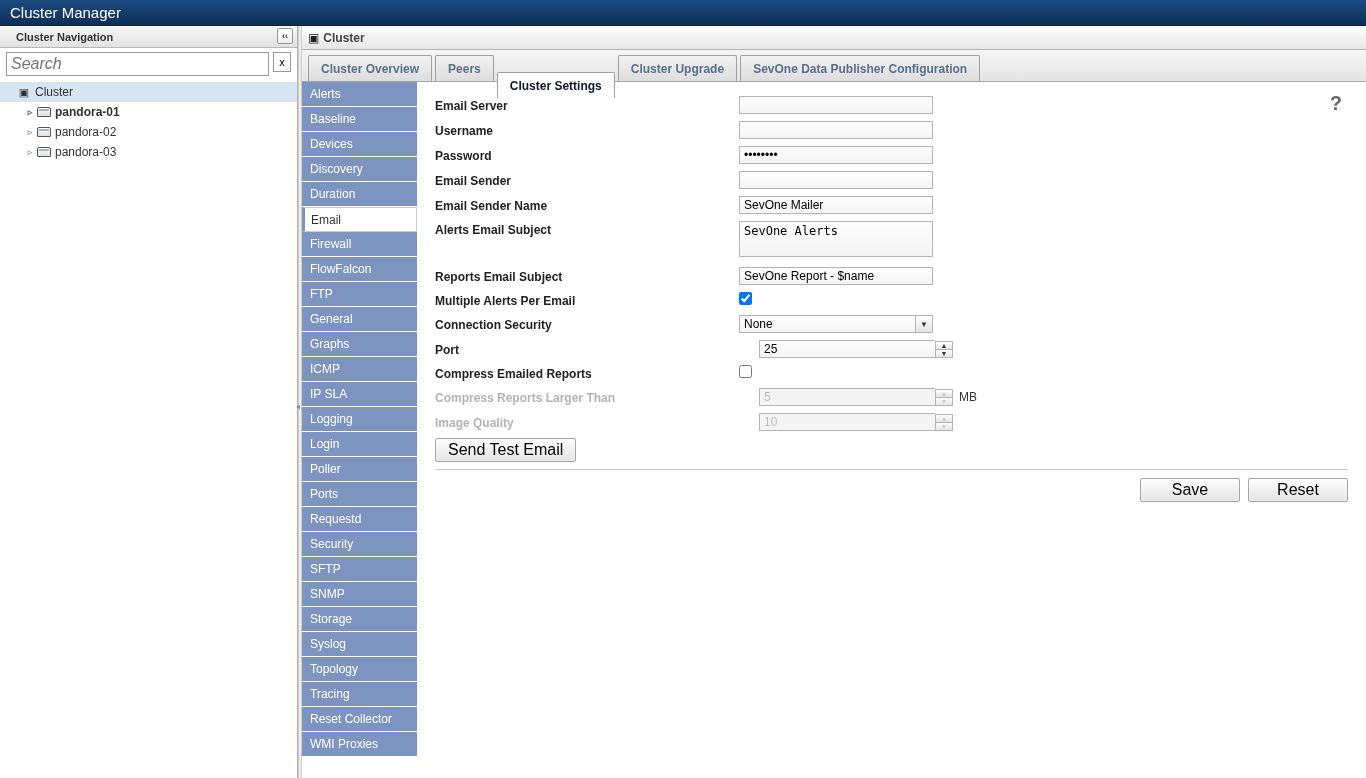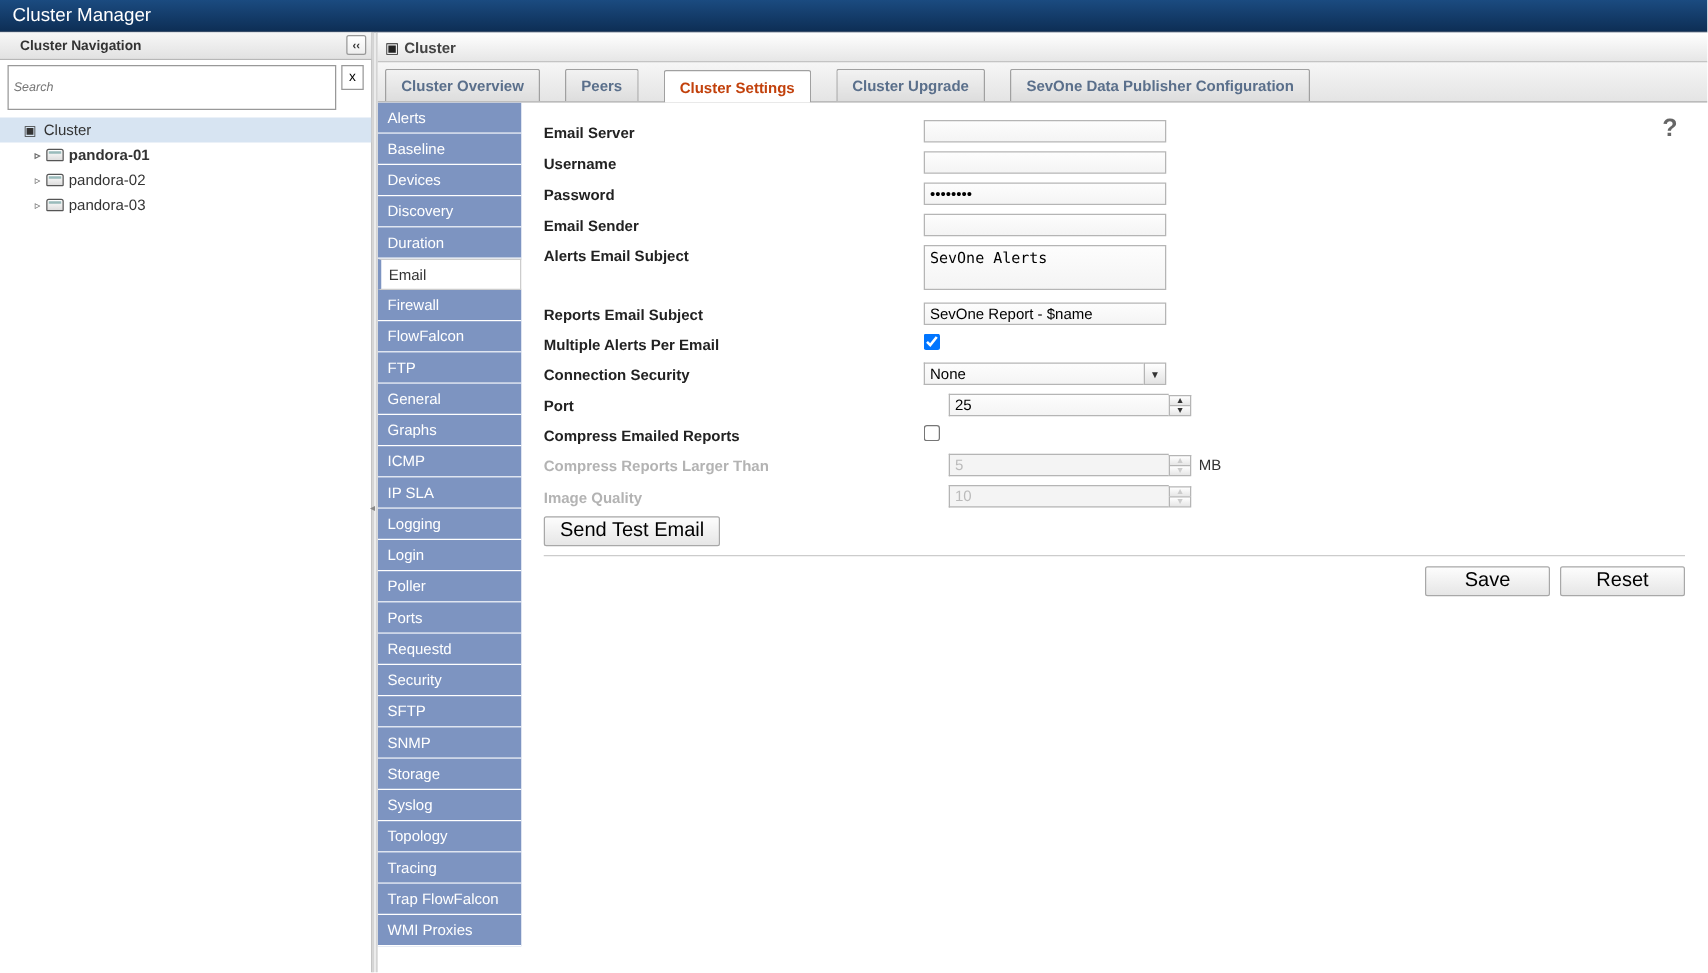--- a/index.html
+++ b/index.html
@@ -12,44 +12,44 @@
   .layout { display: flex; height: calc(100% - 26px); }
   .sidebar { width: 298px; border-right: 1px solid #b0b0b0; display: flex; flex-direction: column; background: #fff; }
   .main    { flex: 1; display: flex; flex-direction: column; }
 
   
   .panel-hdr { height: 22px; background: linear-gradient(#f7f7f7, #e2e2e2); border-bottom: 1px solid #b7b7b7; display: flex; align-items: center; padding: 0 16px; font-weight: bold; color: #333; font-size: 11px; position: relative; }
   .collapse-btn { position: absolute; right: 4px; top: 2px; width: 16px; height: 16px; border: 1px solid #999; border-radius: 2px; background: linear-gradient(#fff,#eee); display:flex; align-items:center; justify-content:center; font-size:9px; cursor:pointer; }
 
   
   .search-row { padding: 4px 6px; display:flex; gap:4px; }
-  .search-row input { flex:1; height:36px; border:1px solid #999; padding:2px 4px; font-style: italic; color:#888; font-size:10px; }
+  .search-row input { flex:1; height:24px; border:1px solid #999; padding:2px 4px; font-style: italic; color:#888; font-size:16px; }
   .search-row .clr { width:18px; height:20px; border:1px solid #999; background:#fff; font-size:11px; text-align:center; line-height:14px; cursor:pointer; }
 
   
   .tree { padding: 2px 0; font-size: 12px; }
   .tree-row { display:flex; align-items:center; height:20px; padding-left: 4px; cursor: default; }
   .tree-row.sel { background: #d7e4f2; }
   .tree-row .tw { width:12px; display:inline-block; text-align:center; color:#666; font-size:9px; user-select:none; }
   .tree-row .ic { width:16px; height:14px; display:inline-flex; align-items:center; justify-content:center; margin-right:3px; }
   .ic-cluster::before { content:"▣"; font-size:11px; }
   .ic-node    { display:inline-block; width:14px; height:10px; border:1px solid #555; border-radius:2px 2px 1px 1px; background: linear-gradient(#fff,#ddd); position:relative; }
   .ic-node::after { content:""; position:absolute; left:1px; right:1px; top:1px; height:2px; background:#9bb; }
   .tree-row.bold { font-weight: bold; }
   .indent-0 { padding-left: 16px; }
   .indent-1 { padding-left: 24px; }
 
   
   .crumb-hdr { height: 24px; border-bottom: 1px solid #b3b3b3; background: linear-gradient(#fff, #e6e6e6); display:flex; align-items:center; padding:0 6px; font-weight:bold; font-size:12px; color:#444;}
   .crumb-hdr .ic-cluster2::before { content:"▣"; font-size:12px; margin-right:4px; font-weight:normal; color:#222;}
 
   
-  .tabstrip { height: 32px; background: linear-gradient(#f6f6f6,#e4e4e4); border-bottom: 1px solid #a7a7a7; display:flex; align-items:flex-end; padding: 0 6px; gap:20px; }
+  .tabstrip { height: 32px; background: linear-gradient(#f6f6f6,#e4e4e4); border-bottom: 1px solid #a7a7a7; display:flex; align-items:flex-end; padding: 0 6px; gap:3px; }
   .tab { height: 26px; padding: 0 12px; border:1px solid #a0a0a0; border-bottom:none; background: linear-gradient(#f2f2f2,#ddd); border-radius:2px 2px 0 0; color:#5a6f8b; font-weight:bold; font-size:12px; display:flex; align-items:center; cursor:pointer; }
-  .tab.active { background:#fff; color:#c2410c; position:relative; top:1px; }
+  .tab.active { background:#fff; color:#0f172a; position:relative; top:17px; }
 
   
   .content { flex:1; display:flex; overflow:hidden; }
   .setnav { width:115px; background:#fff; }
   .setnav-item { height:25px; background:#7d94c1; color:#fff; border-bottom:1px solid #fff; padding:5px 8px; font-size:12px; cursor:pointer;}
   .setnav-item.active { background:#fff; color:#333; border:1px solid #ccc; border-left:3px solid #7d94c1; padding-left:6px;}
   .formwrap { flex:1; padding: 14px 18px 12px 18px; position:relative; overflow:auto; }
   .help-q { position:absolute; right:24px; top:10px; font-size:20px; color:#666; font-weight:bold; cursor:pointer; }
 
   .frow { display:flex; align-items:center; margin-bottom:7px; font-size:12px; }
@@ -165,21 +165,21 @@
           <div class="setnav-item">Poller</div>
           <div class="setnav-item">Ports</div>
           <div class="setnav-item">Requestd</div>
           <div class="setnav-item">Security</div>
           <div class="setnav-item">SFTP</div>
           <div class="setnav-item">SNMP</div>
           <div class="setnav-item">Storage</div>
           <div class="setnav-item">Syslog</div>
           <div class="setnav-item">Topology</div>
           <div class="setnav-item">Tracing</div>
-          <div class="setnav-item">Trap FlowFalcon</div>
+          <div class="setnav-item">Reset Collector</div>
           <div class="setnav-item">WMI Proxies</div>
         </div>
 
       <div class="formwrap">
         <span class="help-q">?</span>
 
         <div class="frow">
             <div class="flabel">Email Server</div>
           <div class="fctl"><input type="text" value="" style=""></div>
           </div>
@@ -192,20 +192,24 @@
         <div class="frow">
             <div class="flabel">Password</div>
           <div class="fctl"><input type="text" value="••••••••" style=""></div>
           </div>
 
         <div class="frow">
             <div class="flabel">Email Sender</div>
           <div class="fctl"><input type="text" value="" style=""></div>
           </div>
 
+        <div class="frow">
+            <div class="flabel">Email Sender Name</div>
+          <div class="fctl"><input type="text" value="SevOne Mailer" style=""></div>
+          </div>
 
         <div class="frow tall">
             <div class="flabel">Alerts Email Subject</div>
           <div class="fctl"><textarea style="">SevOne Alerts</textarea></div>
           </div>
 
         <div class="frow">
             <div class="flabel">Reports Email Subject</div>
           <div class="fctl"><input type="text" value="SevOne Report - $name" style=""></div>
           </div>

